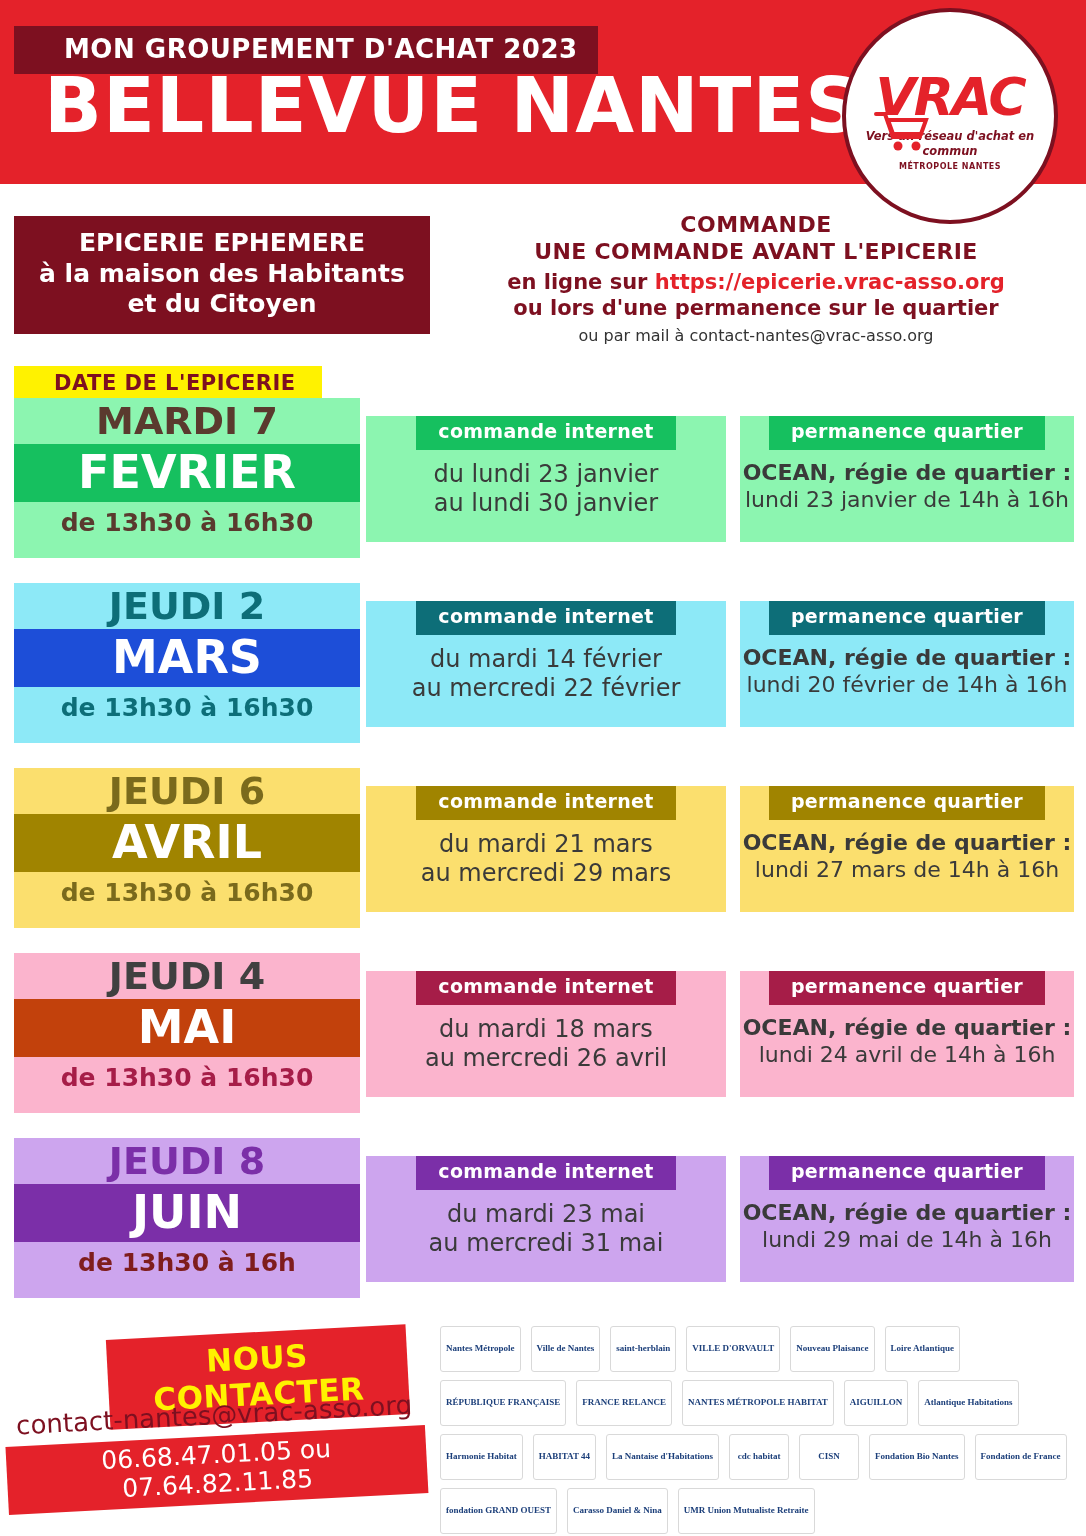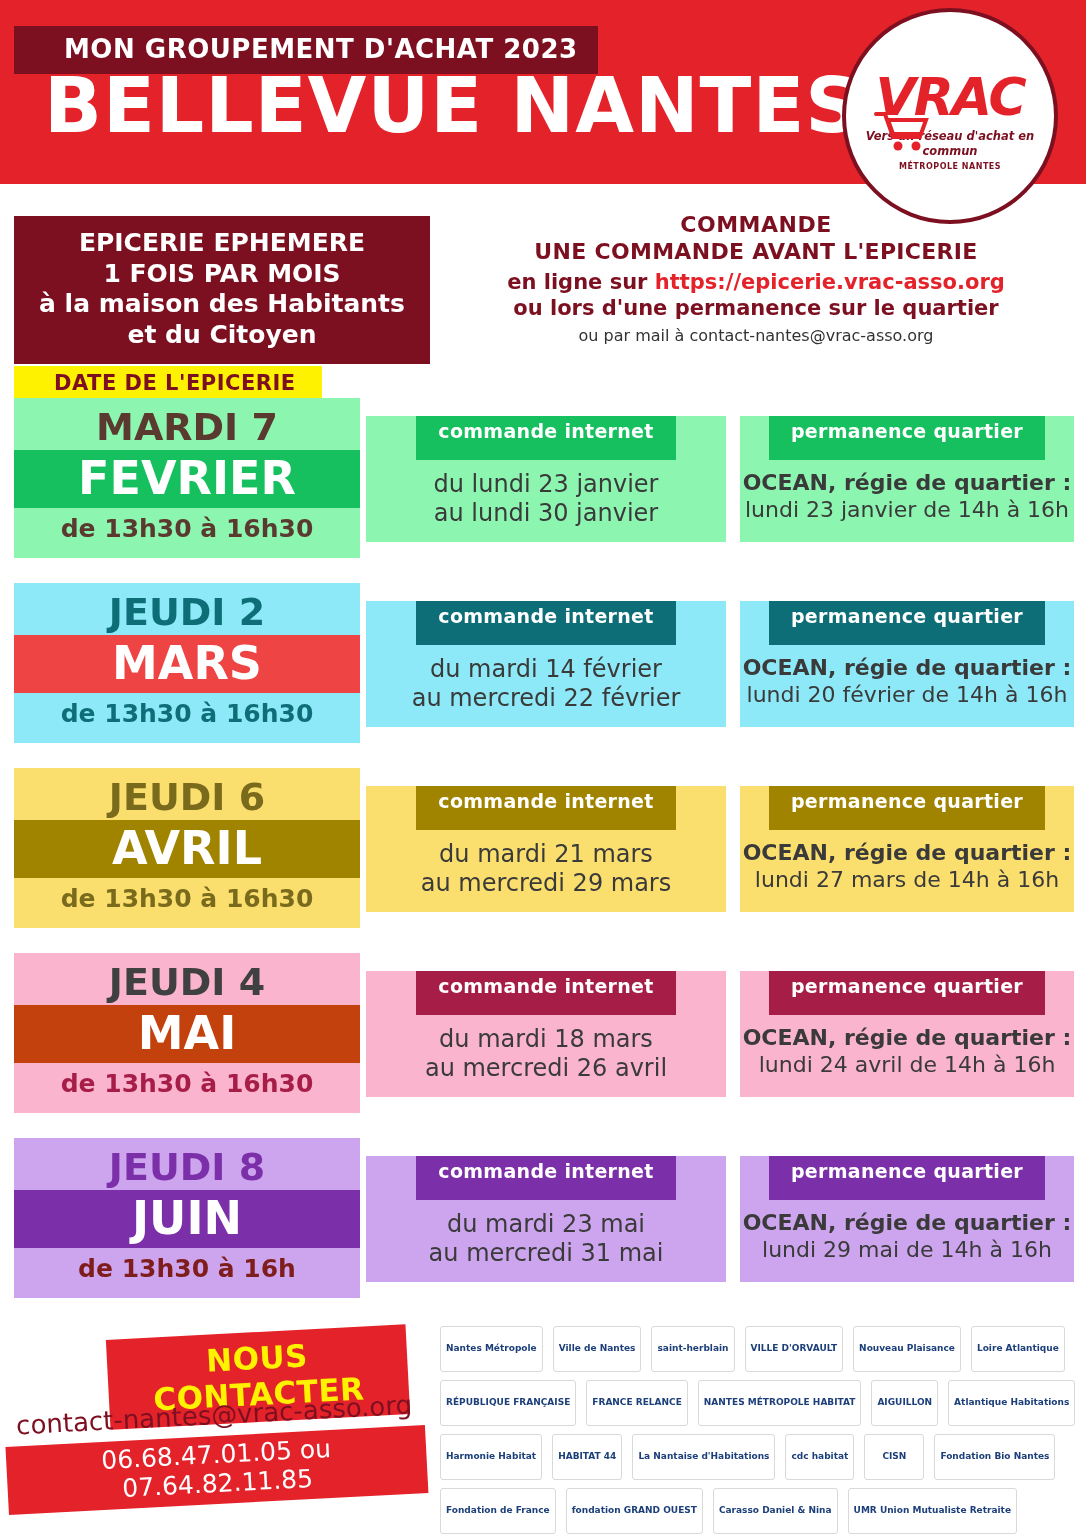--- a/index.html
+++ b/index.html
@@ -140,21 +140,21 @@
   .row {
     position: relative;
     height: 185px;
   }
   .row .left {
     position: absolute;
     left: 14px; top: 0;
     width: 346px;
     height: 160px;
     text-align: center;
-    padding-top: 10px;
+    padding-top: 4px;
   }
   .row .left .day {
     font-size: 38px;
     font-weight: bold;
     line-height: 1.05;
   }
   .row .left .month-band {
     margin-top: 2px;
     padding: 4px 0 6px;
   }
@@ -181,21 +181,21 @@
     left: 740px; top: 18px;
     width: 334px;
     height: 126px;
     text-align: center;
   }
   .chip {
     display: inline-block;
     color: #ffffff;
     font-weight: bold;
     font-size: 19px;
-    padding: 4px 22px 18px;
+    padding: 4px 22px 8px;
     letter-spacing: 0.3px;
   }
   .body-lines {
     margin-top: 10px;
     font-size: 24px;
     line-height: 1.22;
     color: #3a3a3a;
   }
   .right .body-lines { font-size: 22px; }
   .right .body-lines .b1 { font-weight: bold; }
@@ -248,20 +248,21 @@
     border-radius: 3px;
     display: flex;
     align-items: center;
     justify-content: center;
     padding: 2px 5px;
     font-size: 9px;
     font-weight: bold;
     color: #1c3f7a;
     text-align: center;
     line-height: 1.1;
+    font-family: Liberation Serif, serif;
   }
 </style>
 </head>
 <body>
 
 <div class="header">
   <div class="header-red"></div>
   <div class="header-kicker">MON GROUPEMENT D'ACHAT 2023</div>
   <div class="header-title">BELLEVUE NANTES</div>
 
@@ -274,21 +275,20 @@
       <circle cx="44" cy="38" r="4.5" fill="#e4222a"></circle>
     </svg>
     <div class="logo-sub">Vers un réseau d'achat en commun</div>
     <div class="logo-foot">MÉTROPOLE NANTES</div>
   </div>
 </div>
 
 <div class="info">
   <div class="info-left">
     <div class="l1">EPICERIE EPHEMERE</div>
-    <div class="l2">1 FOIS PAR MOIS</div>
     <div class="l3">à la maison des Habitants</div>
     <div class="l4">et du Citoyen</div>
   </div>
   <div class="info-right">
     <div class="r1">COMMANDE</div>
     <div class="r2">UNE COMMANDE AVANT L'EPICERIE</div>
     <div class="r3">
       <span>en ligne sur </span><a href="#">https://epicerie.vrac-asso.org</a>
     </div>
     <div class="r4">ou lors d'une permanence sur le quartier</div>
@@ -312,21 +312,21 @@
           <div class="b2">au lundi 30 janvier</div>
         </div></div>
       <div class="right" style="background:#8cf5b0;"><div class="chip" style="background:#16c05f;">permanence quartier</div><div class="body-lines">
           <div class="b1">OCEAN, régie de quartier :</div>
           <div class="b2">lundi 23 janvier de 14h à 16h</div>
         </div></div>
     </div>
     <div class="row">
       <div class="left" style="background:#8de9f7;">
         <div class="day" style="color:#0d6e78;">JEUDI 2</div>
-        <div class="month-band" style="background:#ef4444;">
+        <div class="month-band" style="background:#1d4ed8;">
           <div class="month">MARS</div>
         </div>
         <div class="hours" style="color:#0d6e78;">de 13h30 à 16h30</div>
       </div>
       <div class="mid" style="background:#8de9f7;"><div class="chip" style="background:#0d6e78;">commande internet</div><div class="body-lines">
           <div class="b1">du mardi 14 février</div>
           <div class="b2">au mercredi 22 février</div>
         </div></div>
       <div class="right" style="background:#8de9f7;"><div class="chip" style="background:#0d6e78;">permanence quartier</div><div class="body-lines">
           <div class="b1">OCEAN, régie de quartier :</div>

